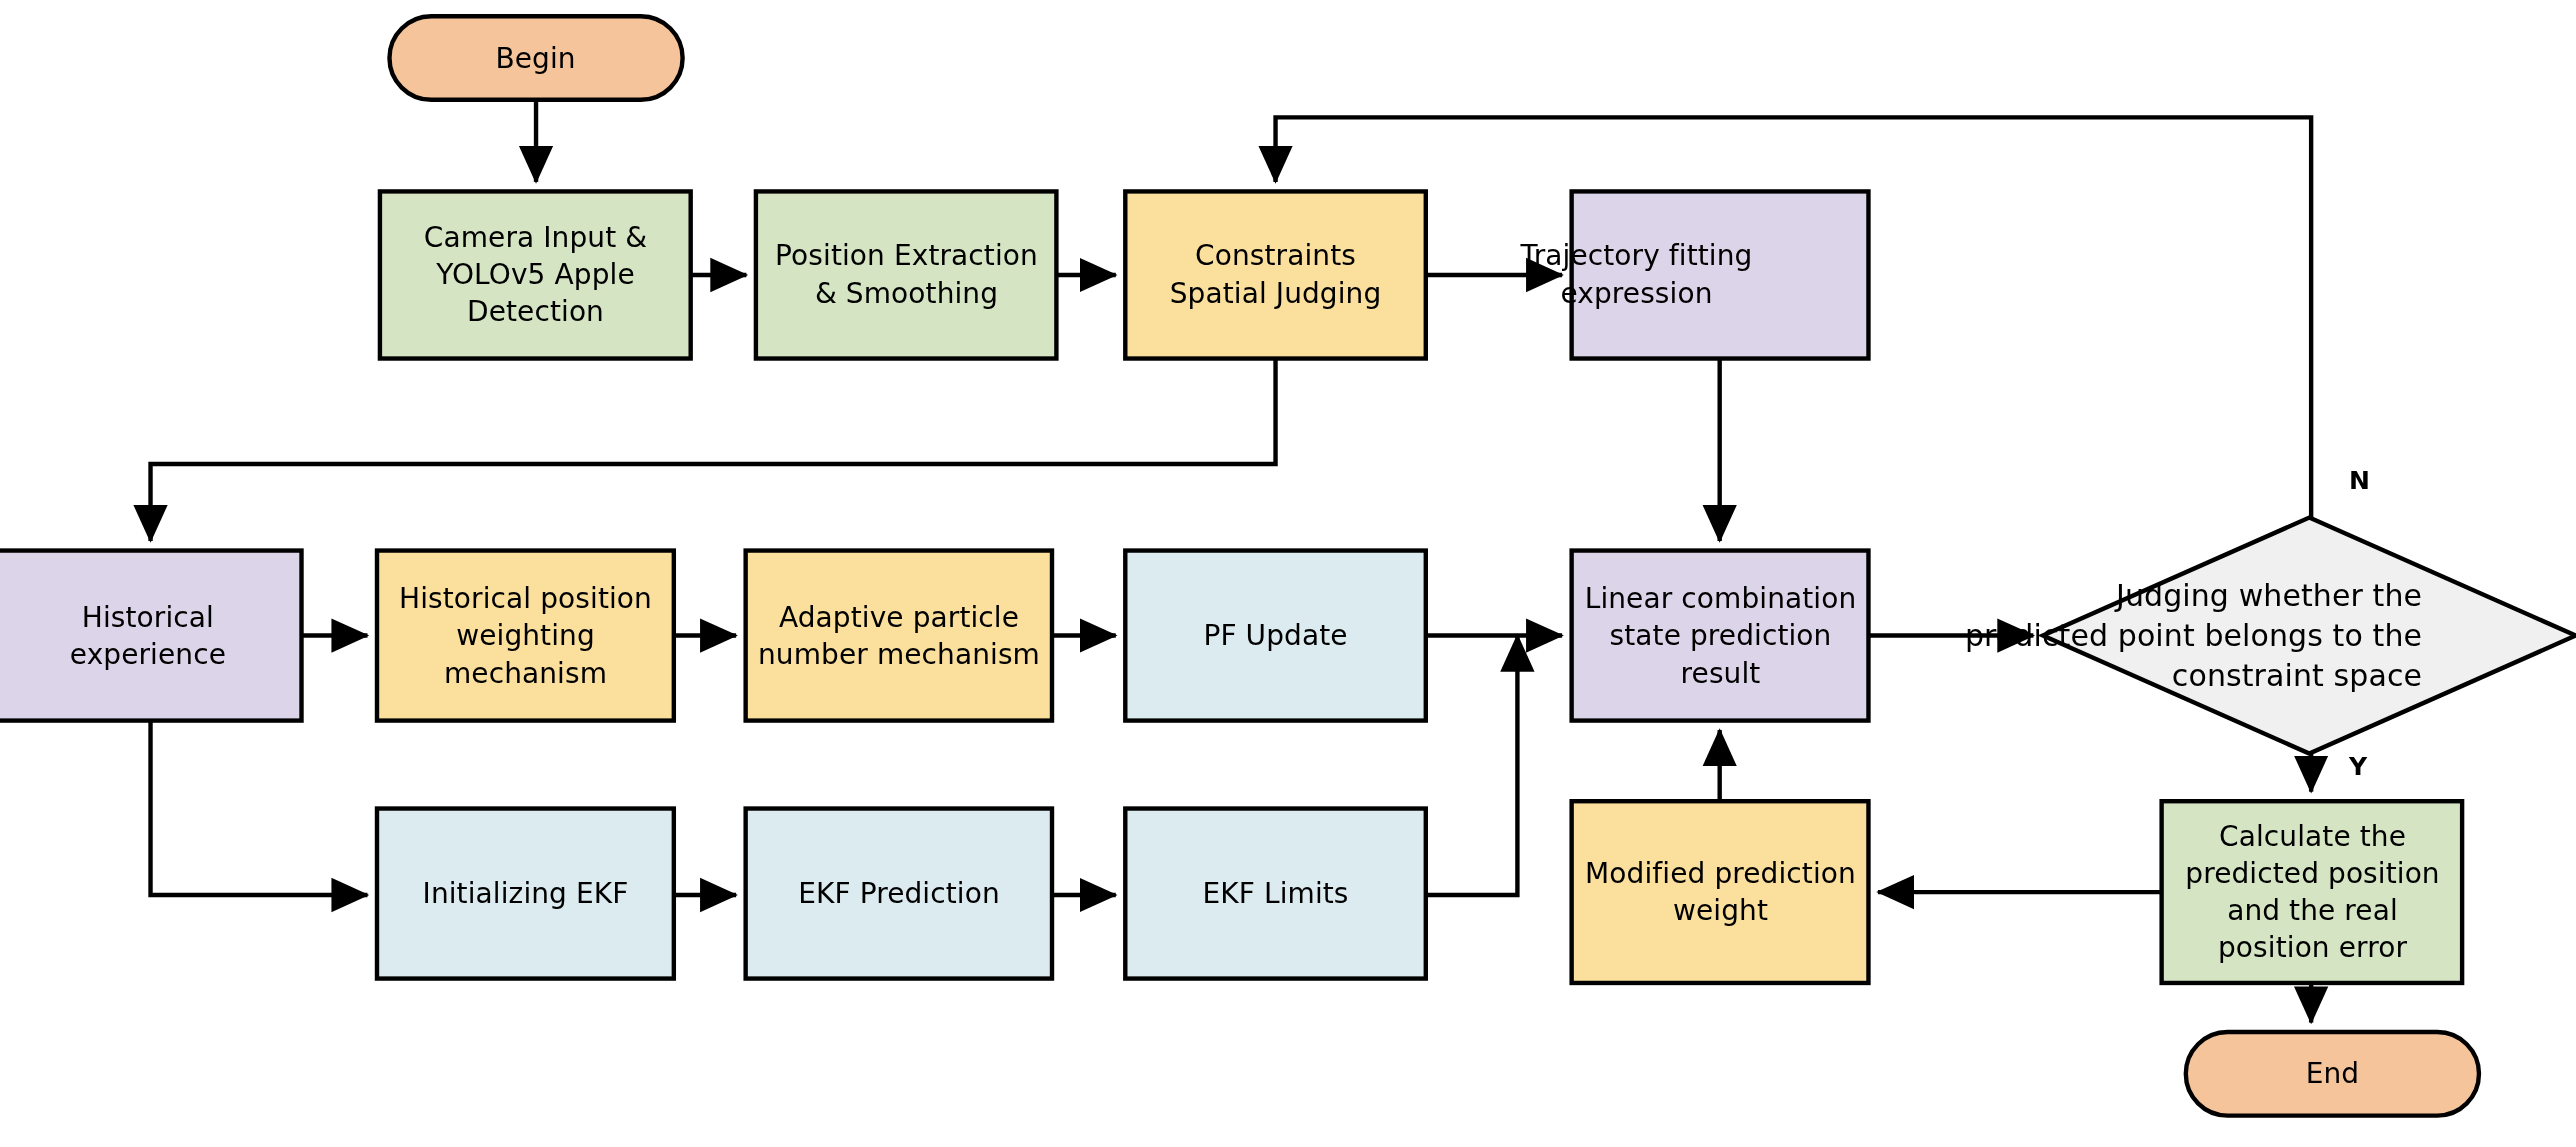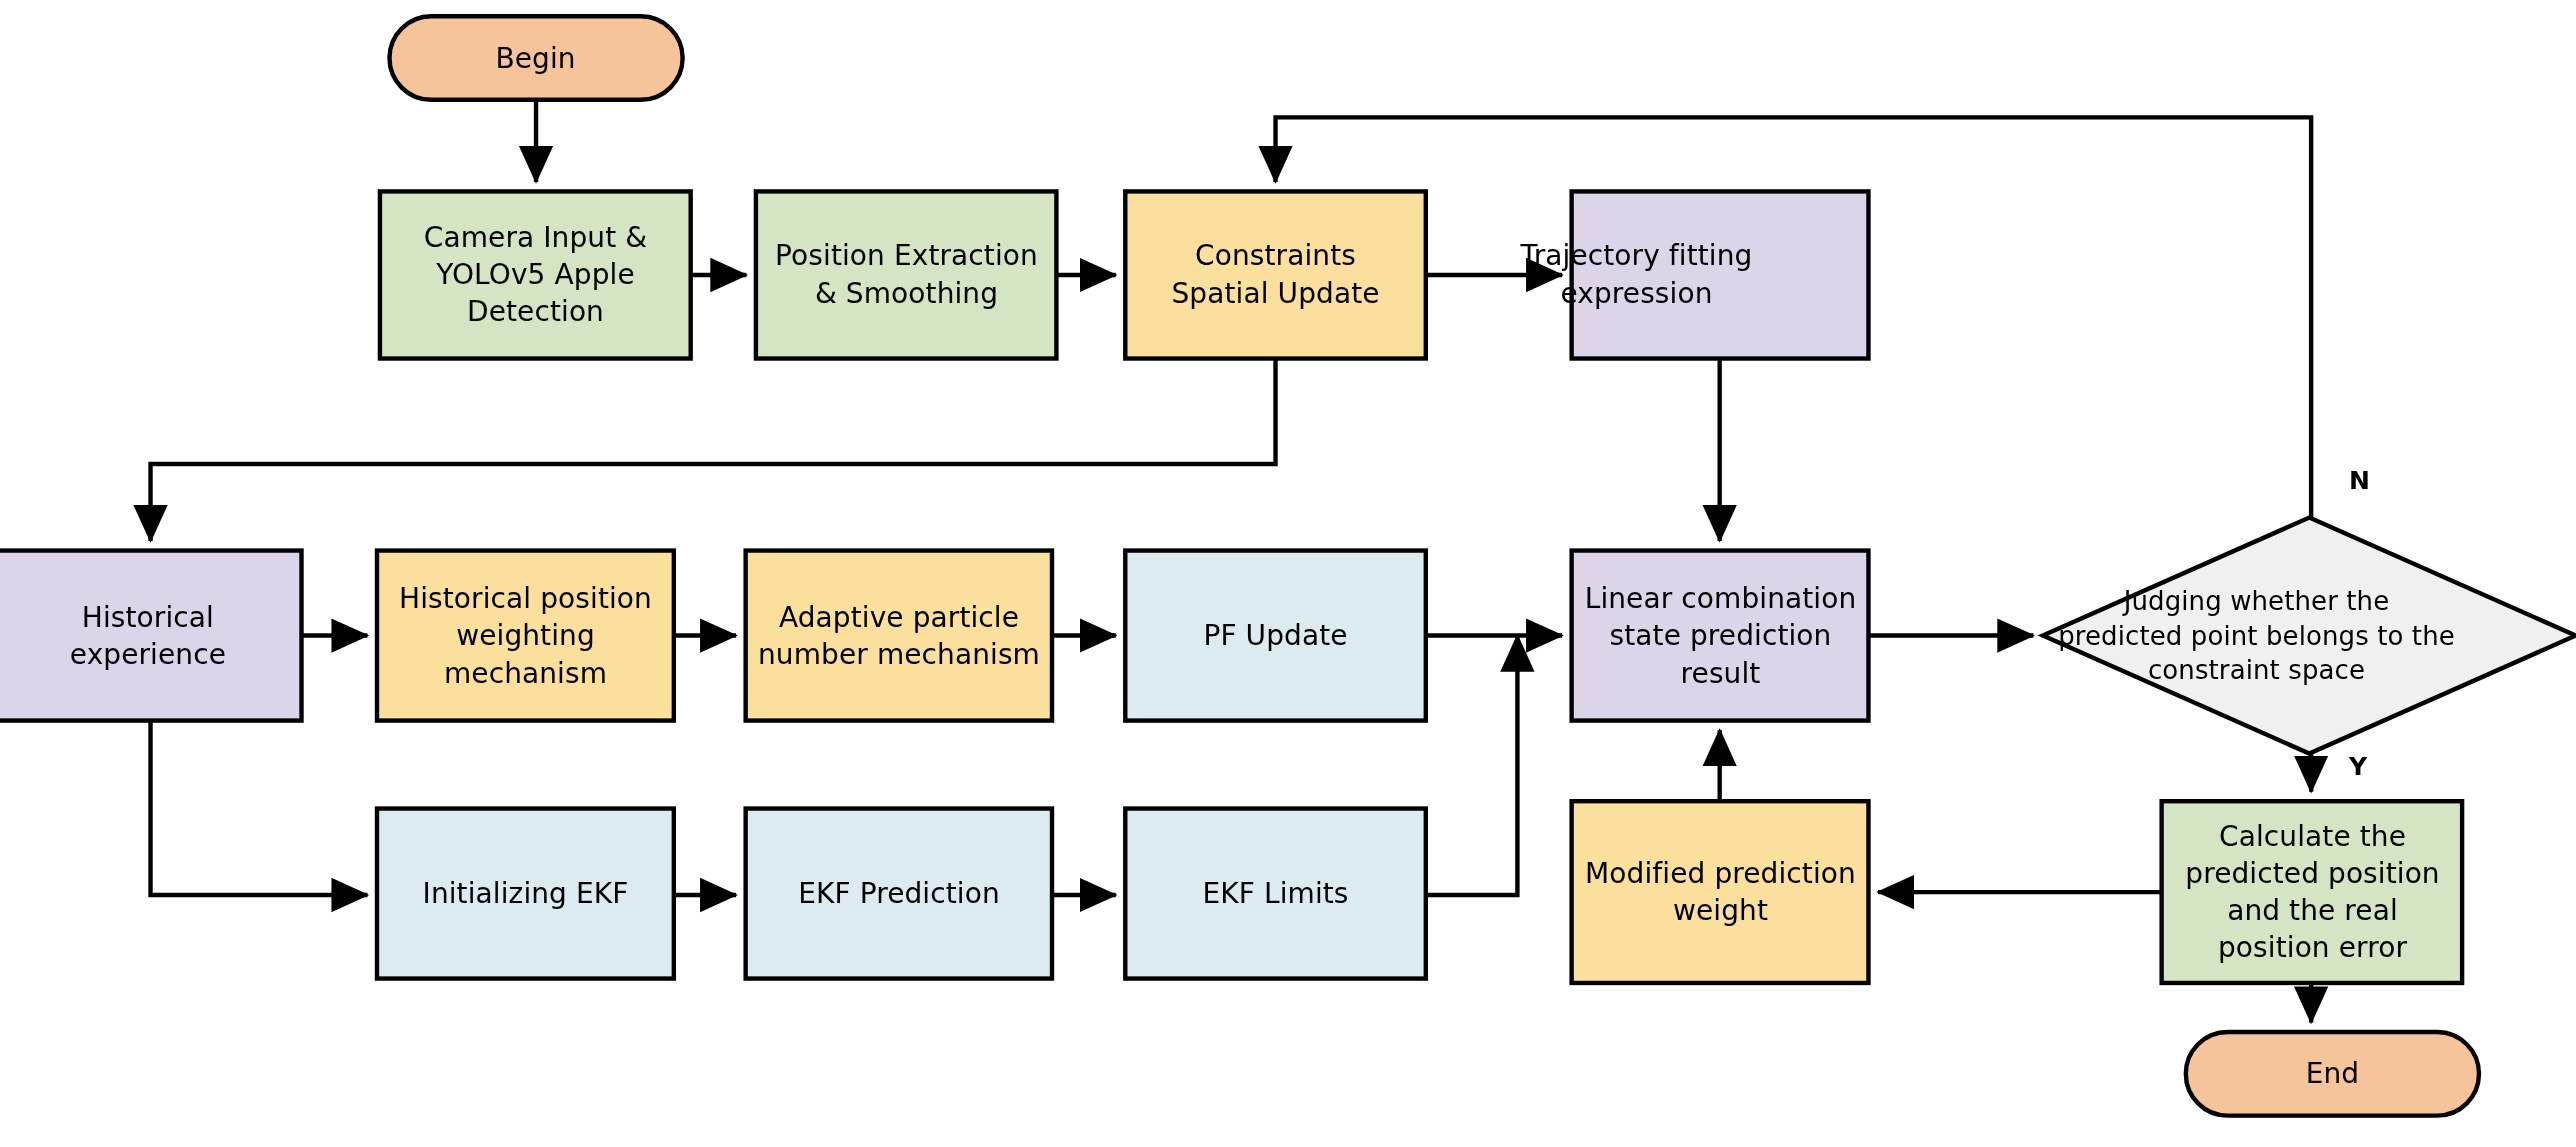--- a/index.html
+++ b/index.html
@@ -103,35 +103,35 @@
   </svg>
 
   <div id="labels-layer">
       <div class="node-text" style="left: 389px; top: 10.3px; width: 293px; height: 84px;">Begin</div>
       <div class="node-text" style="left: 380px; top: 185px; width: 311px; height: 167px;">Camera Input &amp;
 YOLOv5 Apple
 Detection</div>
       <div class="node-text" style="left: 756px; top: 185px; width: 301px; height: 167px;">Position Extraction
 &amp; Smoothing</div>
       <div class="node-text" style="left: 1125px; top: 185px; width: 301px; height: 167px;">Constraints
-Spatial Update</div>
+Spatial Judging</div>
       <div class="node-text" style="left: 1488px; top: 185px; width: 297px; height: 167px;">Trajectory fitting
 expression</div>
       <div class="node-text" style="left: -5.1px; top: 545px; width: 306px; height: 170px;">Historical
 experience</div>
       <div class="node-text" style="left: 377px; top: 545px; width: 297px; height: 170px;">Historical position
 weighting
 mechanism</div>
       <div class="node-text" style="left: 746px; top: 545px; width: 306px; height: 170px;">Adaptive particle
 number mechanism</div>
       <div class="node-text" style="left: 1125px; top: 545px; width: 301px; height: 170px;">PF Update</div>
       <div class="node-text" style="left: 1572px; top: 545px; width: 297px; height: 170px;">Linear combination
 state prediction
 result</div>
-      <div class="node-text" style="left: 1990px; top: 512px; width: 533px; height: 236px; font-size: 26px;">Judging whether the
+      <div class="node-text" style="left: 1927px; top: 512px; width: 533px; height: 236px; font-size: 30px; text-align: right;">Judging whether the
 predicted point belongs to the
 constraint space</div>
       <div class="node-text" style="left: 377px; top: 803px; width: 297px; height: 170px;">Initializing EKF</div>
       <div class="node-text" style="left: 746px; top: 803px; width: 306px; height: 170px;">EKF Prediction</div>
       <div class="node-text" style="left: 1125px; top: 803px; width: 301px; height: 170px;">EKF Limits</div>
       <div class="node-text" style="left: 1572px; top: 795px; width: 297px; height: 182px;">Modified prediction
 weight</div>
       <div class="node-text" style="left: 2162px; top: 795px; width: 301px; height: 182px;">Calculate the
 predicted position
 and the real

